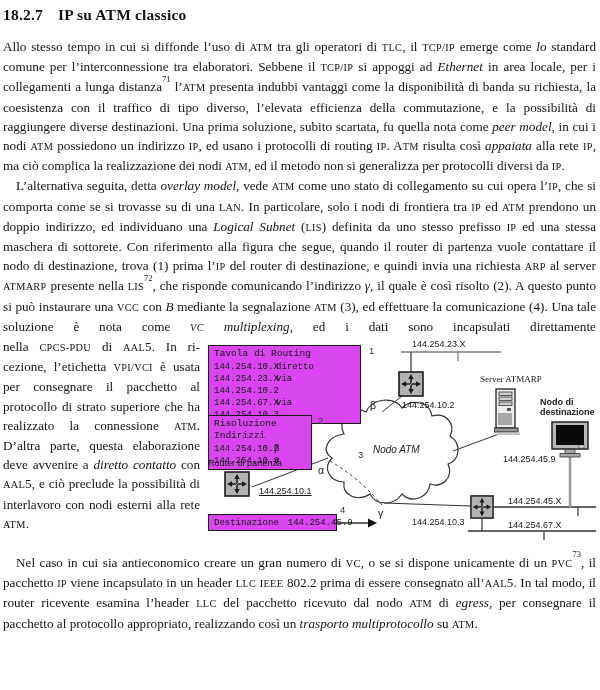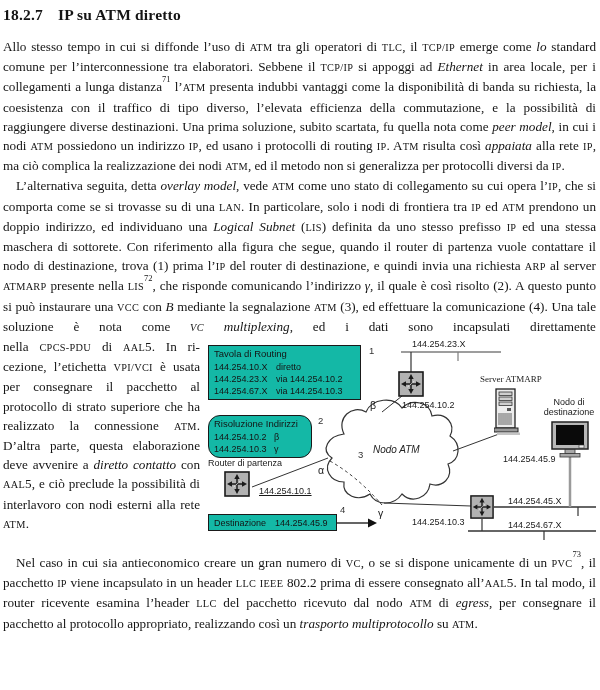--- a/index.html
+++ b/index.html
@@ -14,35 +14,35 @@
   .sc{font-size:78%;text-transform:uppercase;letter-spacing:.03em;}
   p.body sup{font-size:8.5px;line-height:0;position:relative;top:-4.5px;}
   .figwrap{overflow:visible;}
   .figure{float:right;position:relative;width:390px;height:212px;margin:2px 0 2px 6px;
           font-family:"Liberation Sans","DejaVu Sans",sans-serif;}
   .overlay{position:absolute;left:0;top:0;}
   .f-lbl{position:absolute;font-size:9px;line-height:10px;color:#1a1a1a;white-space:nowrap;}
   .step{font-size:9.5px;color:#333;}
   .greek{font-size:10.5px;}
   .cloudlbl{font-style:italic;font-size:10px;color:#222;}
-  .box{position:absolute;background:#14b8a6;border:1.4px solid #1a1a1a;font-size:9px;line-height:12px;
-       padding:2px 4px 2px 5px;box-sizing:border-box;}
+  .box{position:absolute;background:#d946ef;border:1.4px solid #1a1a1a;font-size:9px;line-height:12px;
+       padding:2px 4px 2px 5px;box-sizing:border-box;font-family:Liberation Mono, monospace;}
   .btitle{font-size:9.5px;margin-bottom:1px;}
   .trow .c1{display:inline-block;width:62px;}
   .resrow .c1{display:inline-block;width:60px;}
   .dbox{display:flex;gap:9px;align-items:center;height:17px;padding:0 4px 0 5px;}
   .icon{position:absolute;}
-  .destnode{text-align:center;width:58px;white-space:normal;}
+  .destnode{text-align:left;width:58px;white-space:normal;font-weight:bold;}
 </style>
 </head>
 <body>
 
 <div class="page">
 
-  <h1><span class="hnum">18.2.7</span><span>IP su ATM diretto</span></h1>
+  <h1><span class="hnum">18.2.7</span><span>IP su ATM classico</span></h1>
 
   <p class="body">Allo stesso tempo in cui si diffonde l’uso di <span class="sc">atm</span> tra gli operatori di <span class="sc">tlc</span>, il <span class="sc">tcp/ip</span> emerge come <i>lo</i> standard comune per l’interconnessione tra elaboratori. Sebbene il <span class="sc">tcp/ip</span> si appoggi ad <i>Ethernet</i> in area locale, per i collegamenti a lunga distanza<sup>71</sup> l’<span class="sc">atm</span> presenta indubbi vantaggi come la disponibilità di banda su richiesta, la coesistenza con il traffico di tipo diverso, l’elevata efficienza della commutazione, e la possibilità di raggiungere diverse destinazioni. Una prima soluzione, subito scartata, fu quella nota come <i>peer model</i>, in cui i nodi <span class="sc">atm</span> possiedono un indirizzo <span class="sc">ip</span>, ed usano i protocolli di routing <span class="sc">ip</span>. A<span class="sc">tm</span> risulta così <i>appaiata</i> alla rete <span class="sc">ip</span>, ma ciò complica la realizzazione dei nodi <span class="sc">atm</span>, ed il metodo non si generalizza per protocolli diversi da <span class="sc">ip</span>.</p>
 
   <p class="body p2a">L’alternativa seguita, detta <i>overlay model</i>, vede <span class="sc">atm</span> come uno stato di collegamento su cui opera l’<span class="sc">ip</span>, che si comporta come se si trovasse su di una <span class="sc">lan</span>. In particolare, solo i nodi di frontiera tra <span class="sc">ip</span> ed <span class="sc">atm</span> prendono un doppio indirizzo, ed individuano una <i>Logical Subnet</i> (<span class="sc">lis</span>) definita da uno stesso prefisso <span class="sc">ip</span> ed una stessa maschera di sottorete. Con riferimento alla figura che segue, quando il router di partenza vuole contattare il nodo di destinazione, trova (1) prima l’<span class="sc">ip</span> del router di destinazione, e quindi invia una richiesta <span class="sc">arp</span> al server <span class="sc">atmarp</span> presente nella <span class="sc">lis</span><sup>72</sup>, che risponde comunicando l’indirizzo <i>γ</i>, il quale è così risolto (2). A questo punto si può instaurare una <span class="sc">vcc</span> con <i>B</i> mediante la segnalazione <span class="sc">atm</span> (3), ed effettuare la comunicazione (4). Una tale soluzione è nota come <i><span class="sc">vc</span> multiplexing</i>, ed i dati sono incapsulati direttamente</p>
 
   <div class="figwrap">
     <div class="figure">
 
       <svg class="overlay" width="390" height="212" viewBox="0 0 390 212">
 
@@ -74,21 +74,21 @@
       </svg>
 
       <div class="box" style="left:2px;top:6px;width:153px;">
         <div class="btitle">Tavola di Routing</div>
         <div class="trow"><span class="c1">144.254.10.X</span><span>diretto</span></div>
         <div class="trow"><span class="c1">144.254.23.X</span><span>via 144.254.10.2</span></div>
         <div class="trow"><span class="c1">144.254.67.X</span><span>via 144.254.10.3</span></div>
       </div>
       <div class="f-lbl step" style="left:163px;top:7px;">1</div>
 
-      <div class="box" style="left:2px;top:76px;width:104px;border-radius:12px;">
+      <div class="box" style="left:2px;top:76px;width:104px;">
         <div class="btitle">Risoluzione Indirizzi</div>
         <div class="resrow"><span class="c1">144.254.10.2</span><span>β</span></div>
         <div class="resrow"><span class="c1">144.254.10.3</span><span>γ</span></div>
       </div>
       <div class="f-lbl step" style="left:112px;top:77px;">2</div>
 
       <div class="f-lbl" style="left:2px;top:119px;">Router di partenza</div>
       <svg class="icon" style="left:18px;top:132px;" width="26" height="26" viewBox="0 0 26 26">
         <rect x="1" y="1" width="24" height="24" fill="#b2b2b2" stroke="#1a1a1a" stroke-width="1.6"></rect>
         <line x1="13" y1="7" x2="13" y2="19" stroke="#1a1a1a" stroke-width="1.5"></line>

